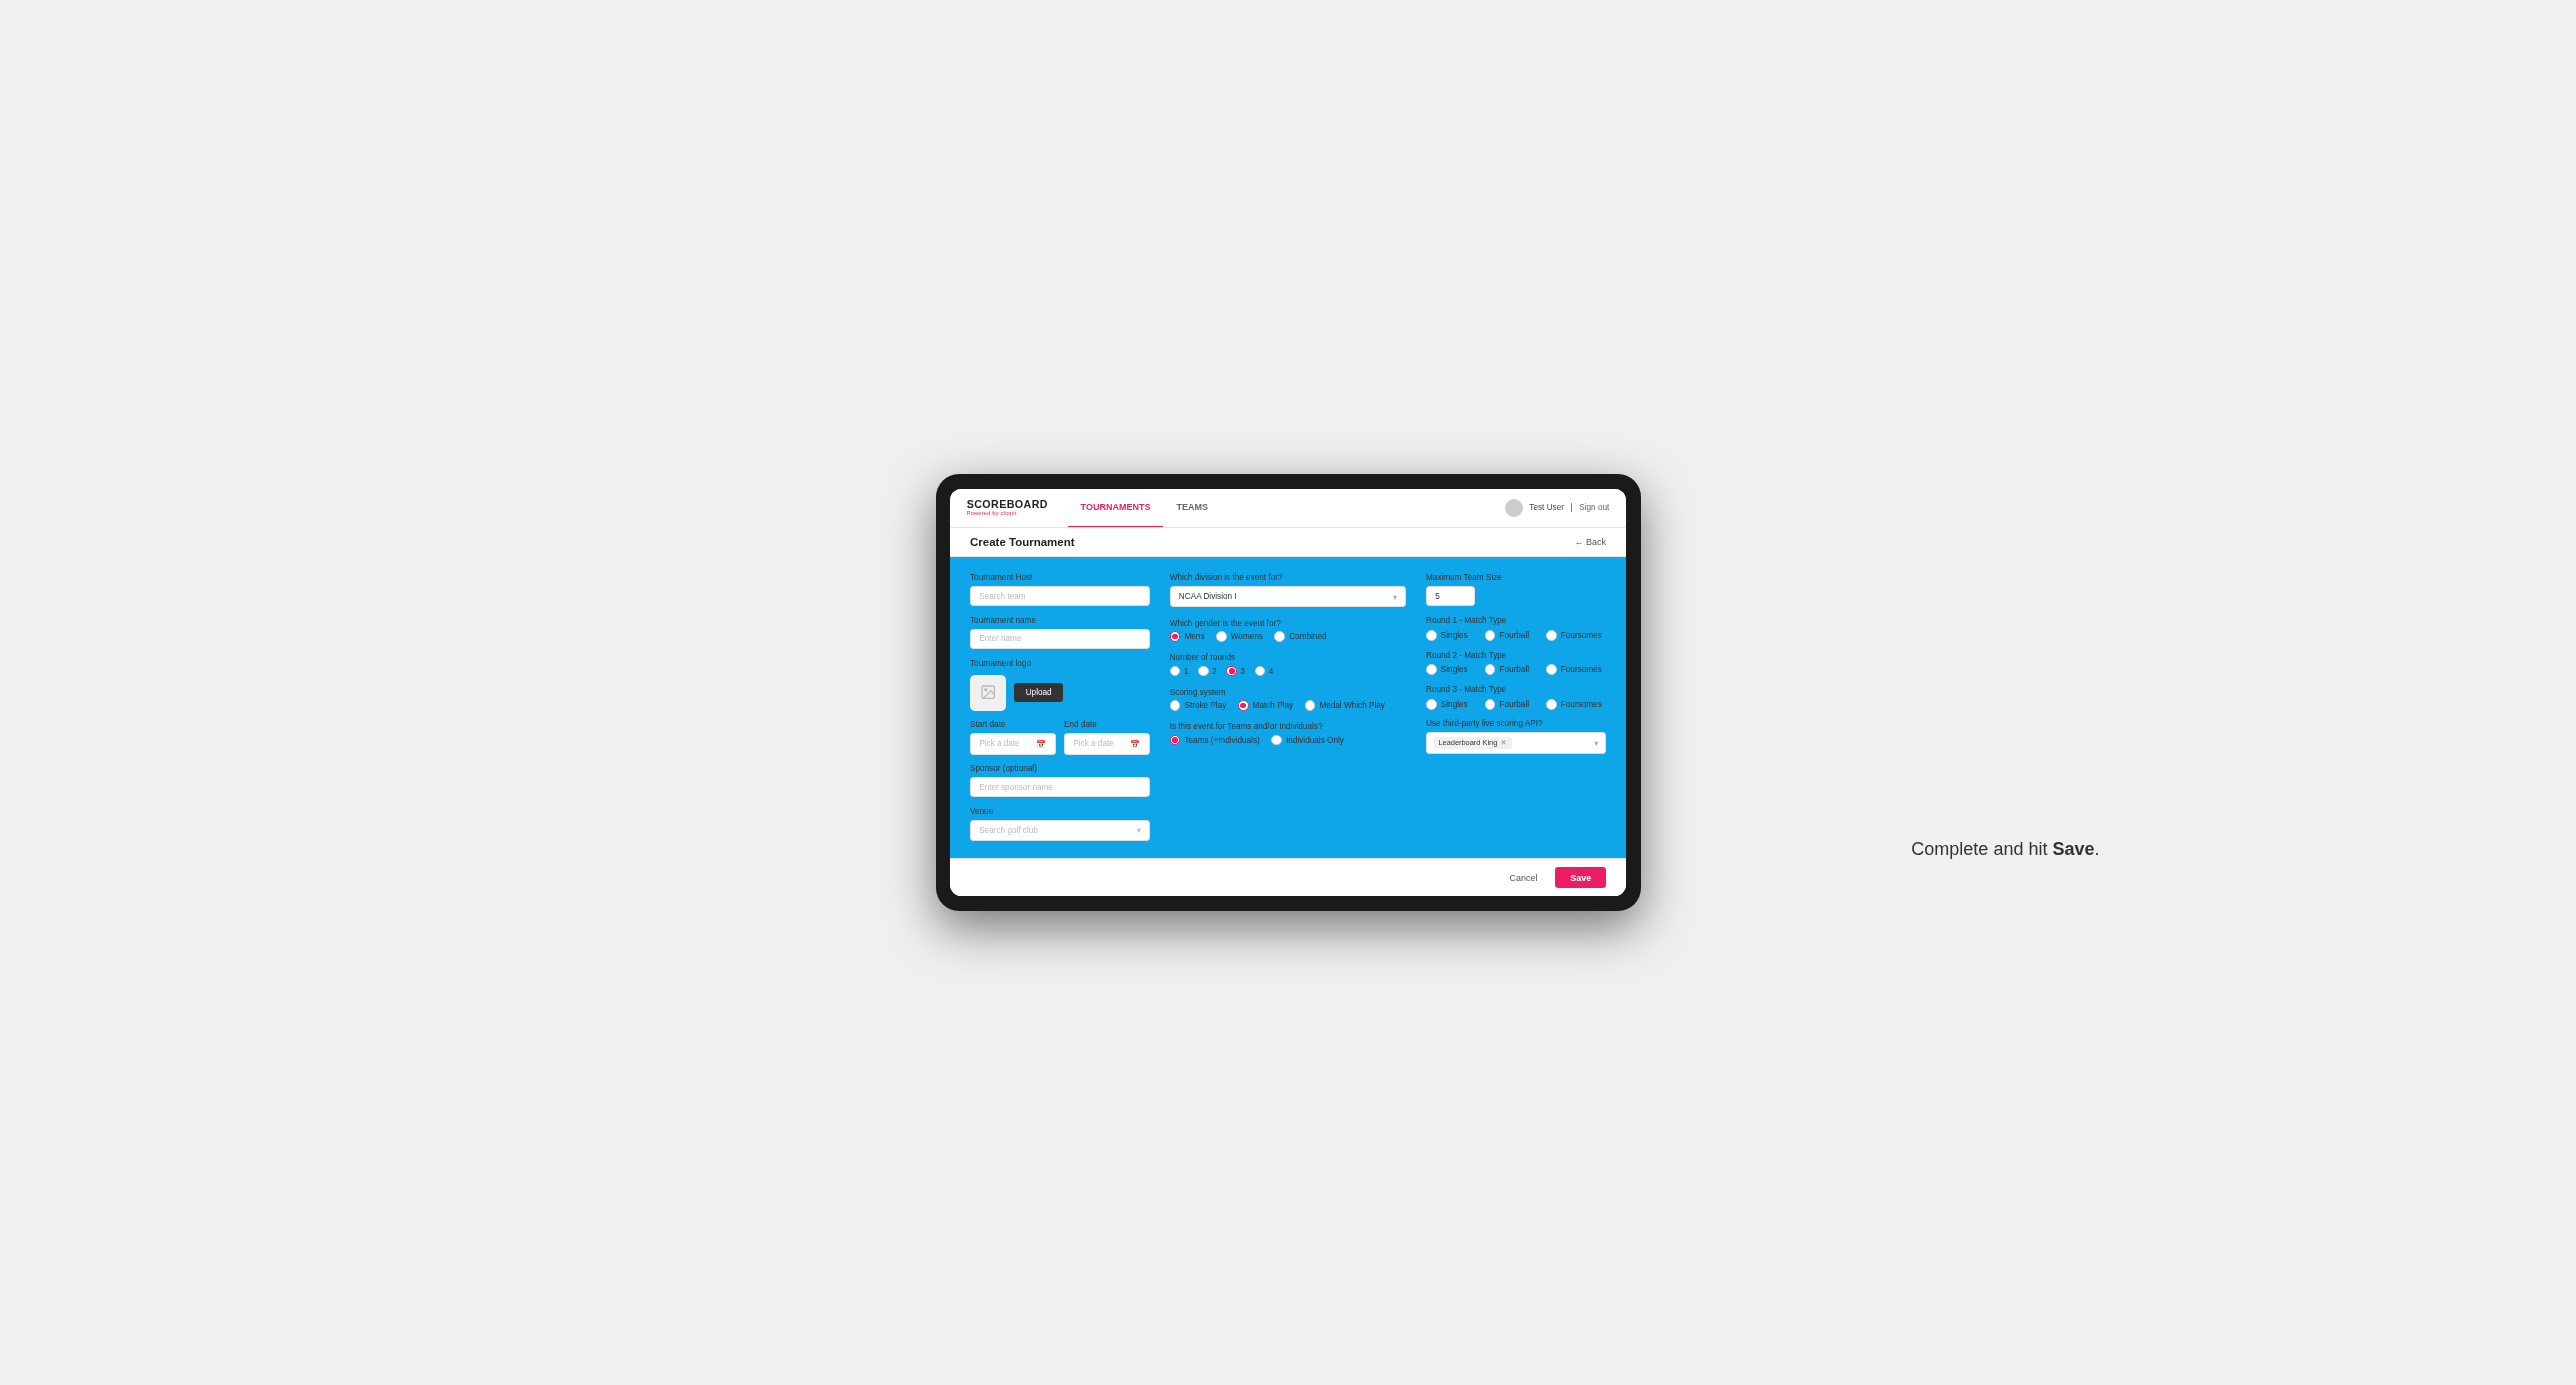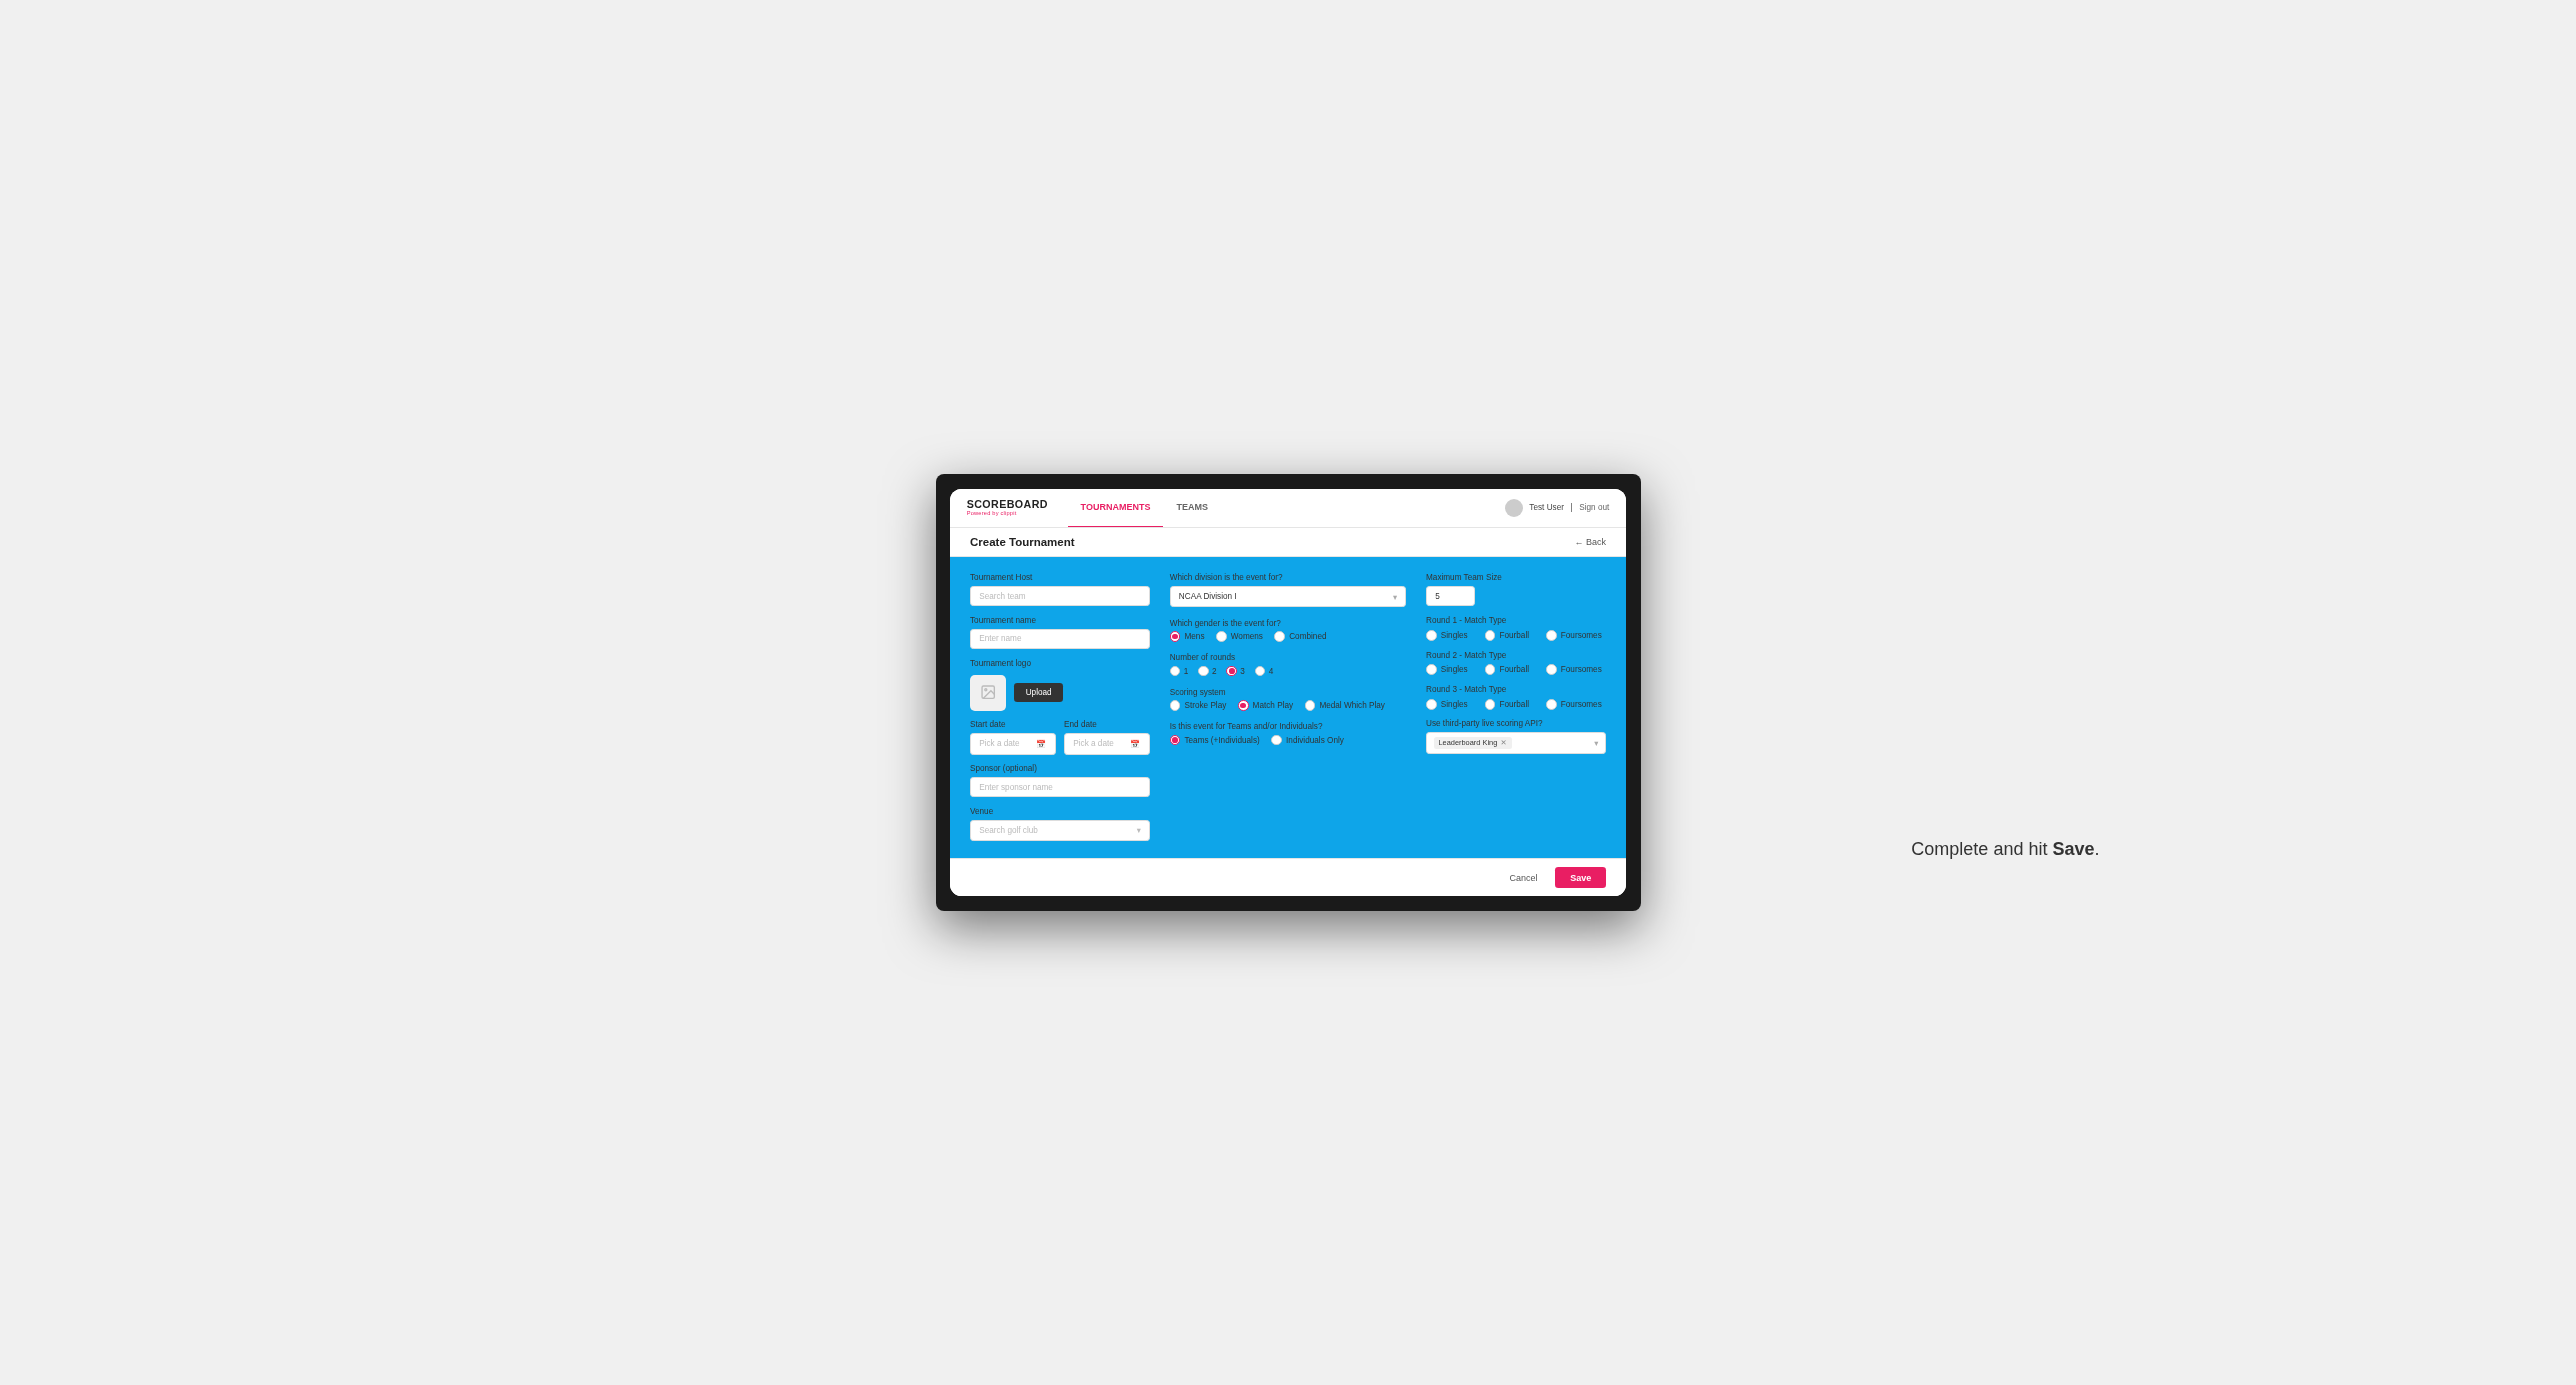--- a/index.html
+++ b/index.html
@@ -19,21 +19,21 @@
       align-items: center;
       justify-content: center;
       width: 100%;
       max-width: 1147px;
       position: relative;
     }
 
     
     .tablet {
       background: #1a1a1a;
-      border-radius: 8px;
+      border-radius: 23px;
       padding: 14.8px;
       width: 705px;
       box-shadow: 0 16.4px 49px rgba(0,0,0,0.5);
       position: relative;
       flex-shrink: 0;
     }
 
     .tablet-screen {
       background: #fff;
       border-radius: 11.5px;

